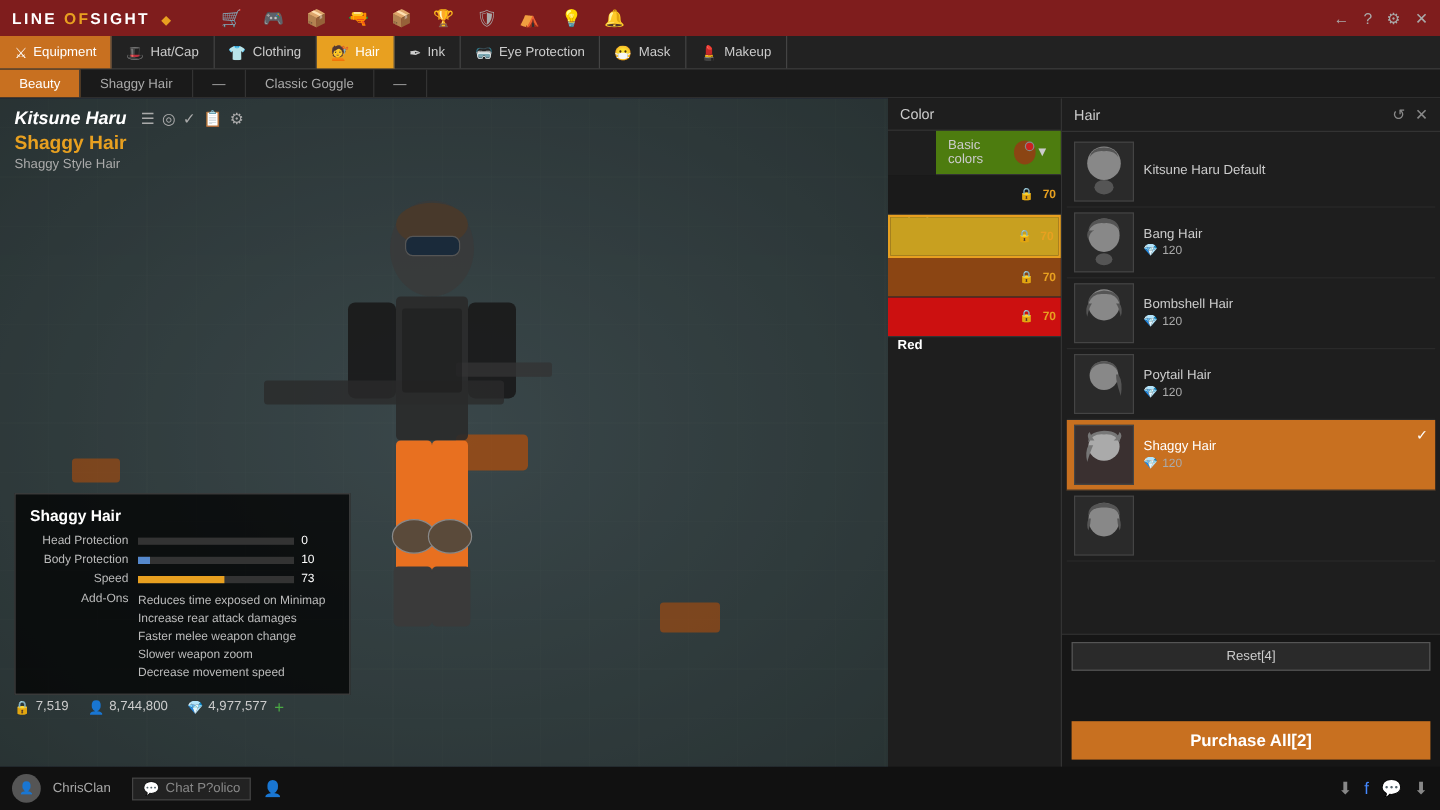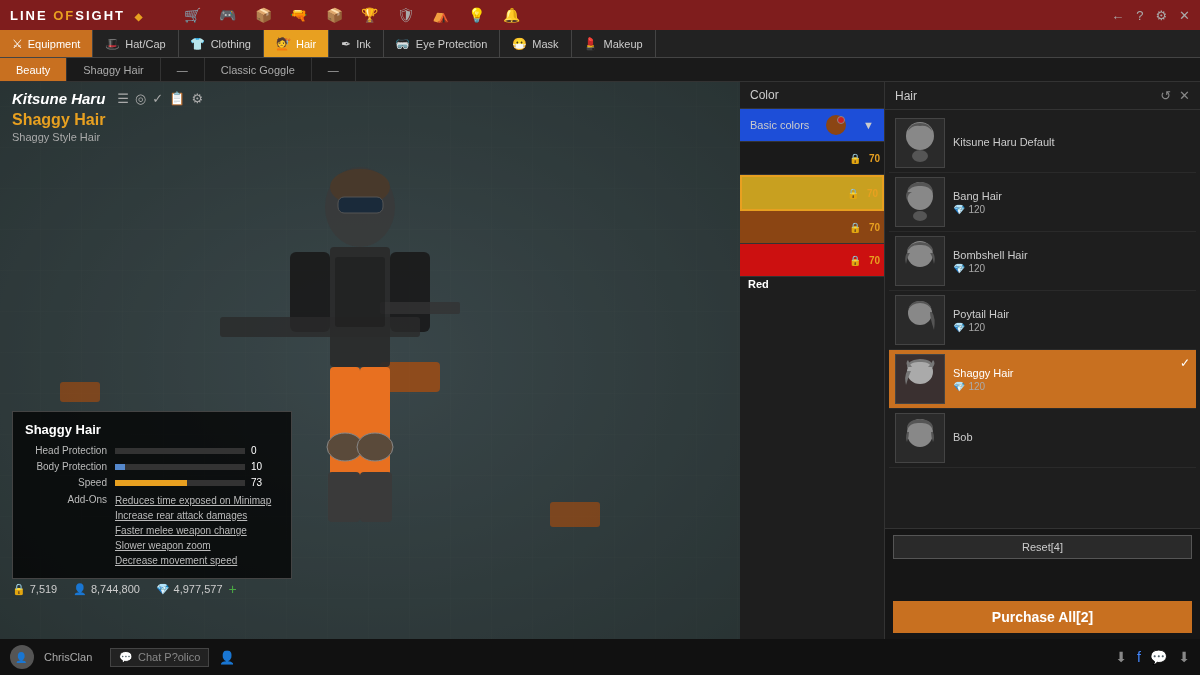--- a/index.html
+++ b/index.html
@@ -220,21 +220,20 @@
     #addons-label {
       width: 90px;
       text-align: right;
       padding-right: 8px;
       padding-top: 1px;
     }
     #addons-list {
       color: #bbb;
       font-size: 10px;
       line-height: 1.5;
-      text-decoration: underline;
     }
 
     
     #currency-row {
       position: absolute;
       bottom: 42px;
       left: 12px;
       display: flex;
       gap: 16px;
       align-items: center;
@@ -311,23 +310,24 @@
       color: #ccc;
       font-size: 12px;
       padding: 6px 10px;
       border-bottom: 1px solid #333;
     }
     .color-dropdown {
       display: flex;
       align-items: center;
       justify-content: space-between;
       padding: 6px 10px;
-      background: #1d4ed8;
+      background: #4d7c0f;
       border-bottom: 1px solid #333;
       cursor: pointer;
+      margin-left: 40px;
     }
     .color-dropdown span { color: #ccc; font-size: 11px; }
     .color-swatch-row {
       display: flex;
       align-items: center;
       padding: 0;
       border-bottom: 1px solid #333;
       cursor: pointer;
       position: relative;
     }
@@ -833,23 +833,20 @@
 
           <div class="hair-item">
             <div class="hair-thumb">
               <svg width="40" height="44" viewBox="0 0 40 44">
                 <ellipse cx="20" cy="17" rx="13" ry="14" fill="#888"></ellipse>
                 <path d="M7 14 Q6 4 20 3 Q34 4 33 14 Q30 6 20 7 Q10 6 7 14Z" fill="#555"></path>
                 <path d="M7 16 Q5 22 7 26 Q9 20 9 16Z" fill="#555"></path>
                 <path d="M33 16 Q35 22 33 26 Q31 20 31 16Z" fill="#555"></path>
               </svg>
             </div>
-            <div class="hair-info">
-              <div class="hair-name">Bob</div>
-            </div>
           </div>
 
         </div>
 
         <div id="hair-bottom">
           <div id="hair-bottom-row1">
             <div class="btn-default-set">Reset[4]</div>
           </div>
           <div class="btn-purchase-all">Purchase All[2]</div>
         </div>

